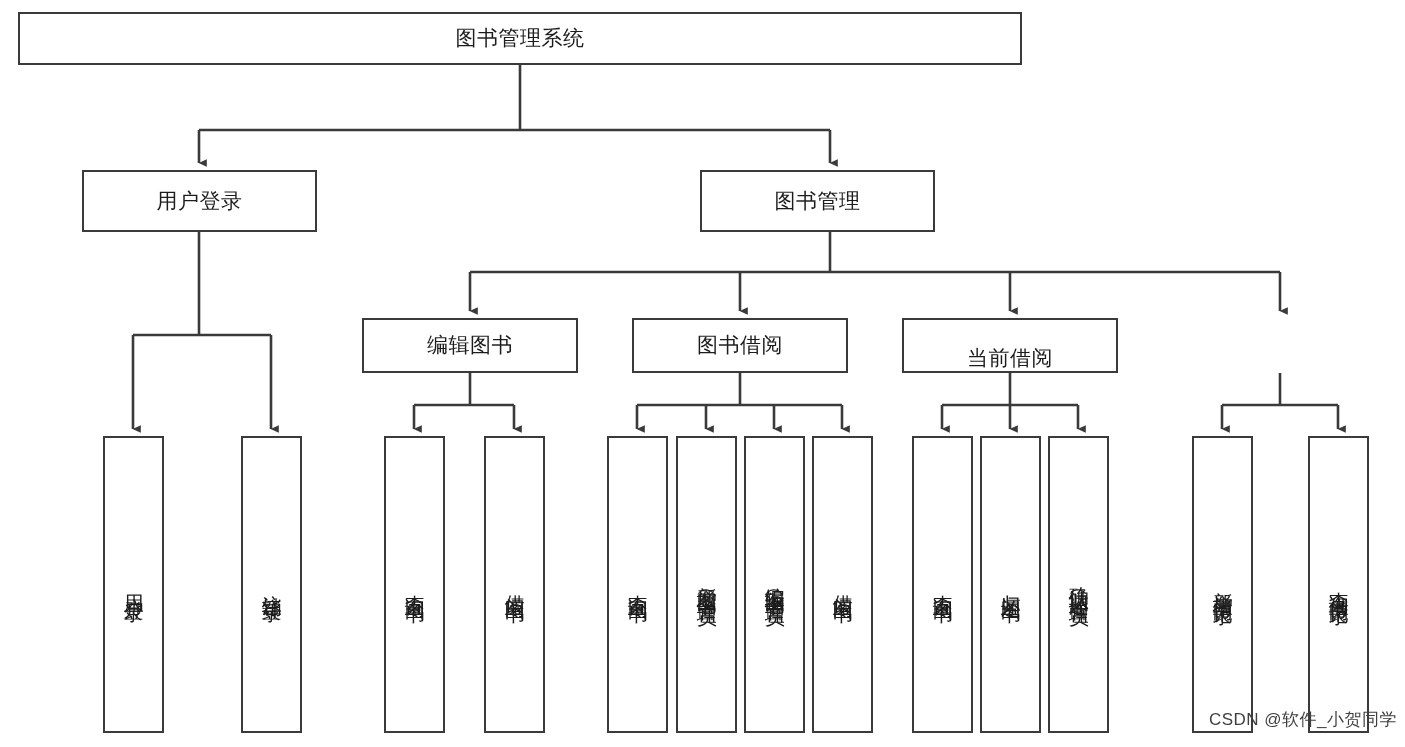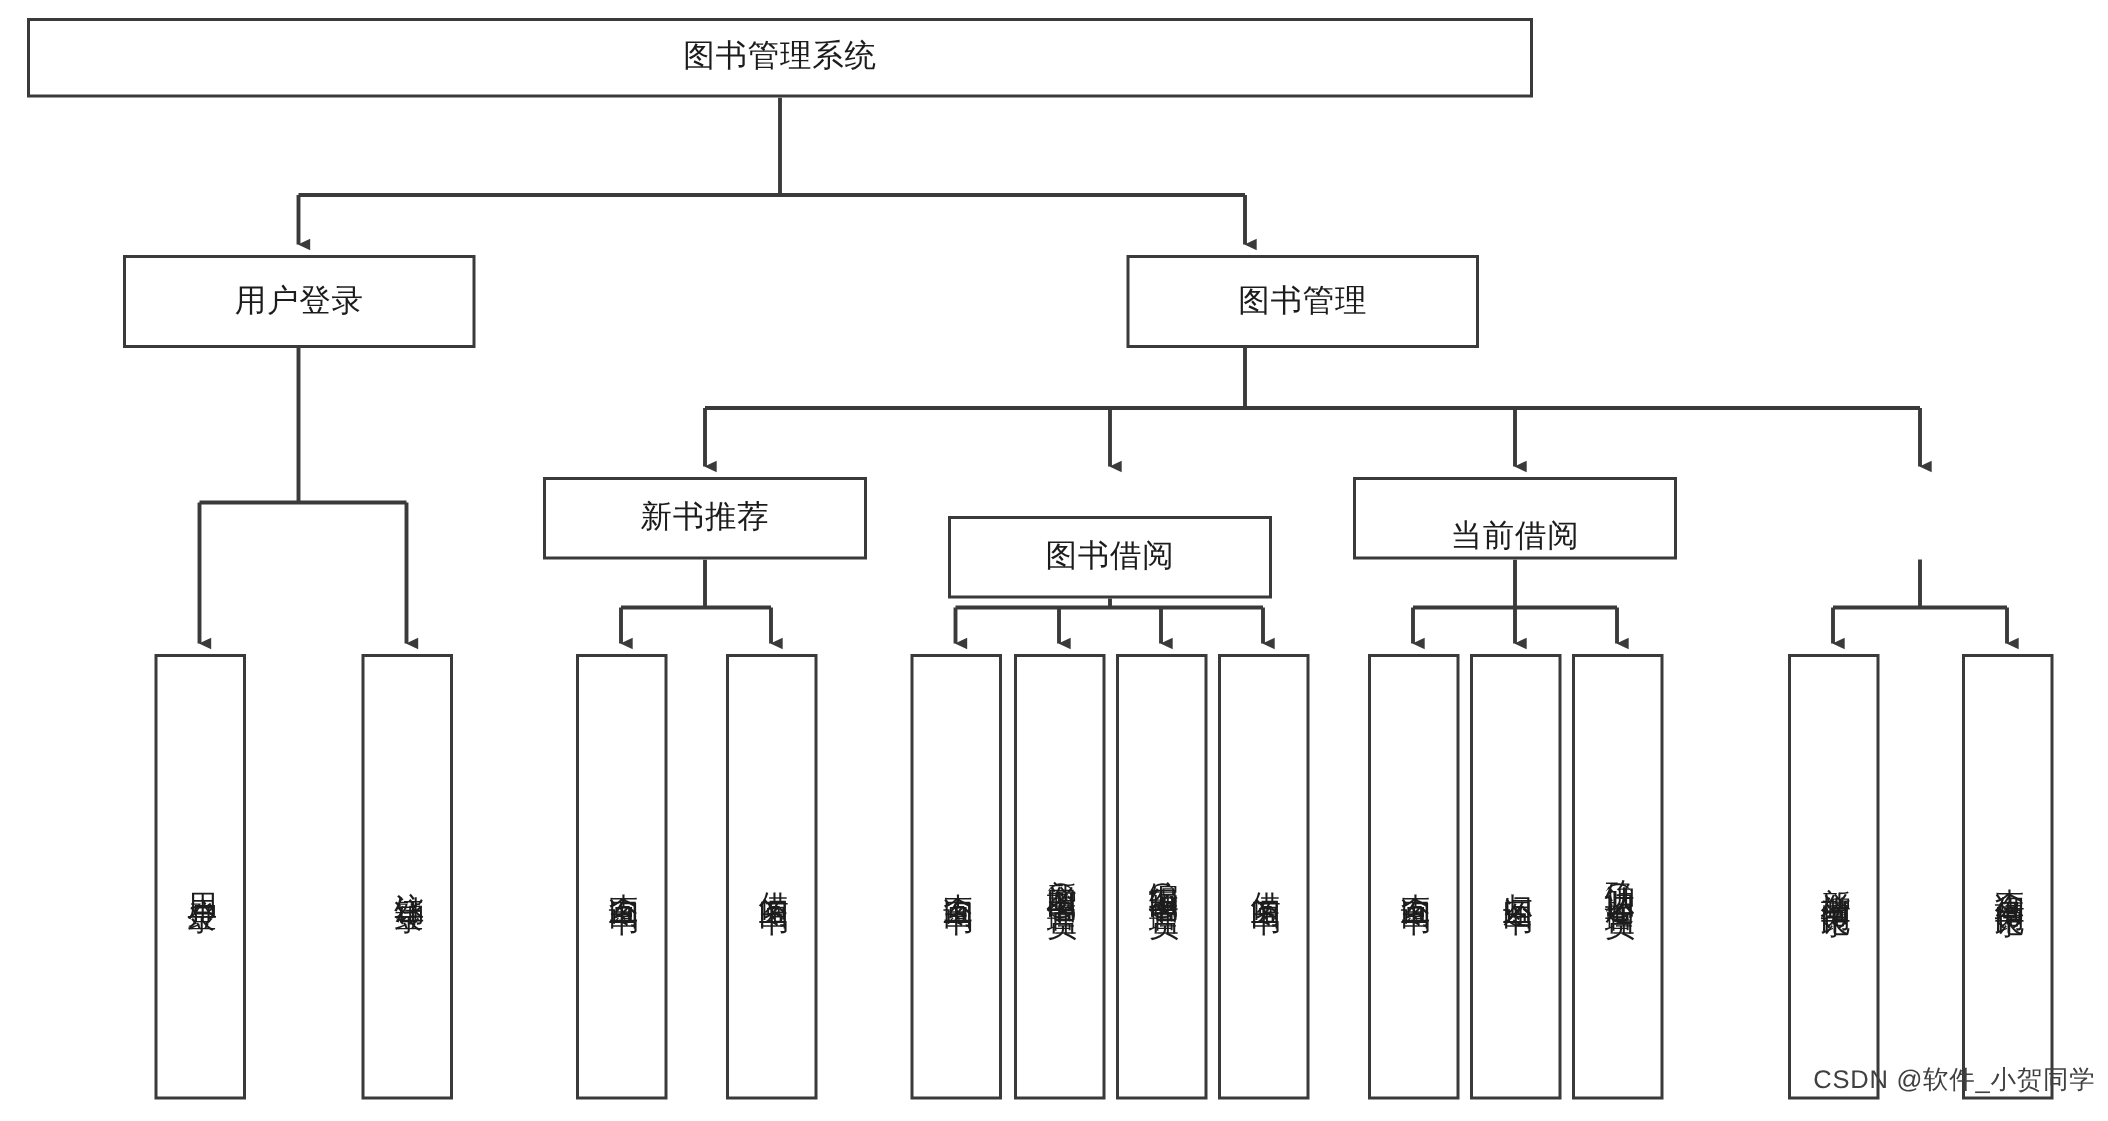--- a/index.html
+++ b/index.html
@@ -119,28 +119,28 @@
     </g>
   </svg>
 
   <div class="node horiz" style="left:18px; top:12px; width:1004px; height:53px;">
     <span class="lbl">图书管理系统</span>
   </div>
 
   <div class="node horiz" style="left:82px; top:170px; width:235px; height:62px;">
     <span class="lbl">用户登录</span>
   </div>
-  <div class="node horiz" style="left:751px; top:170px; width:235px; height:62px;">
+  <div class="node horiz" style="left:700px; top:170px; width:235px; height:62px;">
     <span class="lbl">图书管理</span>
   </div>
 
   <div class="node horiz" style="left:362px; top:318px; width:216px; height:55px;">
-    <span class="lbl">新书推荐</span>
+    <span class="lbl">编辑图书</span>
   </div>
-  <div class="node horiz" style="left:632px; top:318px; width:216px; height:55px;margin-top:26px;">
+  <div class="node horiz" style="left:632px; top:318px; width:216px; height:55px;">
     <span class="lbl">图书借阅</span>
   </div>
   <div class="node horiz" style="left:902px; top:318px; width:216px; height:55px;align-items:flex-end;">
     <span class="lbl">当前借阅</span>
   </div>
 
   <div class="node vert" style="left:103px; top:436px; width:61px; height:297px;">
     <span class="lbl">用户登录</span>
   </div>
   <div class="node vert" style="left:241px; top:436px; width:61px; height:297px;">

